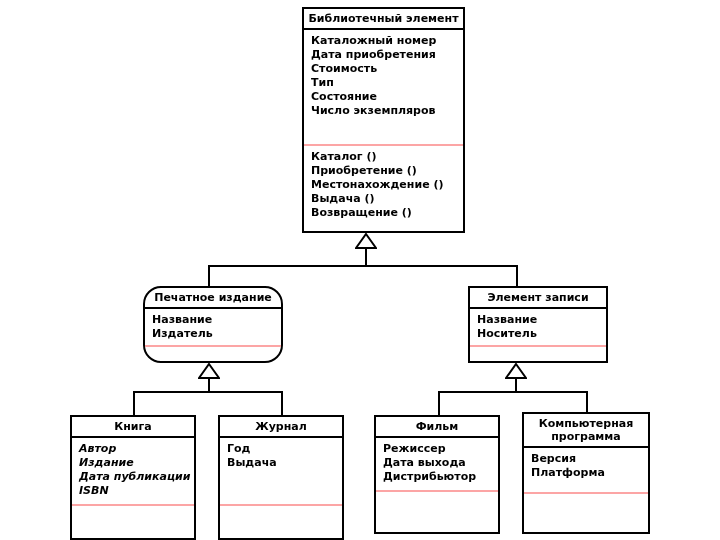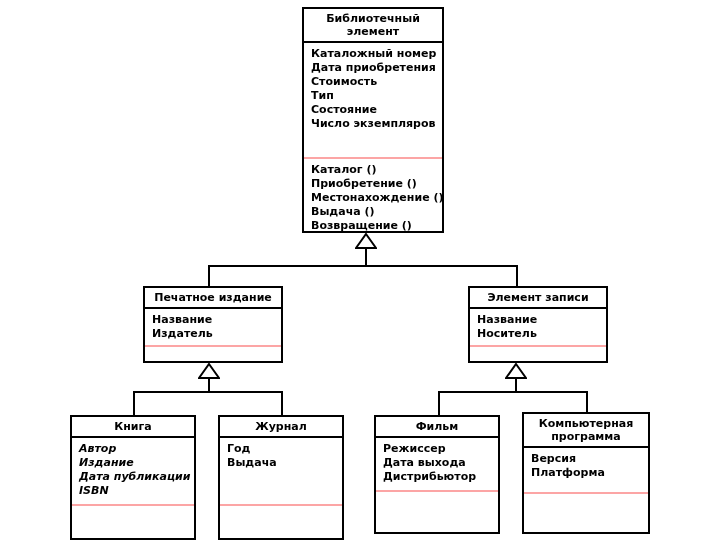--- a/index.html
+++ b/index.html
@@ -68,21 +68,21 @@
     width: 0;
     height: 0;
   }
   .gen-arrow svg { display: block; }
 </style>
 </head>
 <body>
 
 <div id="canvas">
 
-  <div class="uml-class" style="left:302px; top:7px; width:142px; height:226px;">
+  <div class="uml-class" style="left:302px; top:7px; width:163px; height:226px;">
     <div class="uml-title">Библиотечный элемент</div>
     <div class="uml-section attrs" style="height:116px;">
       <div class="uml-row">Каталожный номер</div>
       <div class="uml-row">Дата приобретения</div>
       <div class="uml-row">Стоимость</div>
       <div class="uml-row">Тип</div>
       <div class="uml-row">Состояние</div>
       <div class="uml-row">Число экземпляров</div>
     </div>
     <div class="uml-section ops">
@@ -97,21 +97,21 @@
   <div class="gen-arrow" style="left:355px; top:233px;">
     <svg width="22" height="16" viewBox="0 0 22 16">
       <polygon points="11,1 21,15 1,15" fill="#ffffff" stroke="#000000" stroke-width="2"></polygon>
     </svg>
   </div>
   <div class="line-v" style="left:365px; top:247px; height:19px;"></div>
   <div class="line-h" style="left:208px; top:265px; width:310px;"></div>
   <div class="line-v" style="left:208px; top:265px; height:22px;"></div>
   <div class="line-v" style="left:516px; top:265px; height:22px;"></div>
 
-  <div class="uml-class" style="left:143px; top:286px; width:140px; height:77px;">
+  <div class="uml-class" style="left:143px; top:286px; width:140px; height:77px;border-radius:18px;">
     <div class="uml-title">Печатное издание</div>
     <div class="uml-section attrs" style="height:38px;">
       <div class="uml-row">Название</div>
       <div class="uml-row">Издатель</div>
     </div>
     <div class="uml-section ops"></div>
   </div>
 
   <div class="uml-class" style="left:448px; top:286px; width:140px; height:77px;margin-left:20px;">
     <div class="uml-title">Элемент записи</div>

